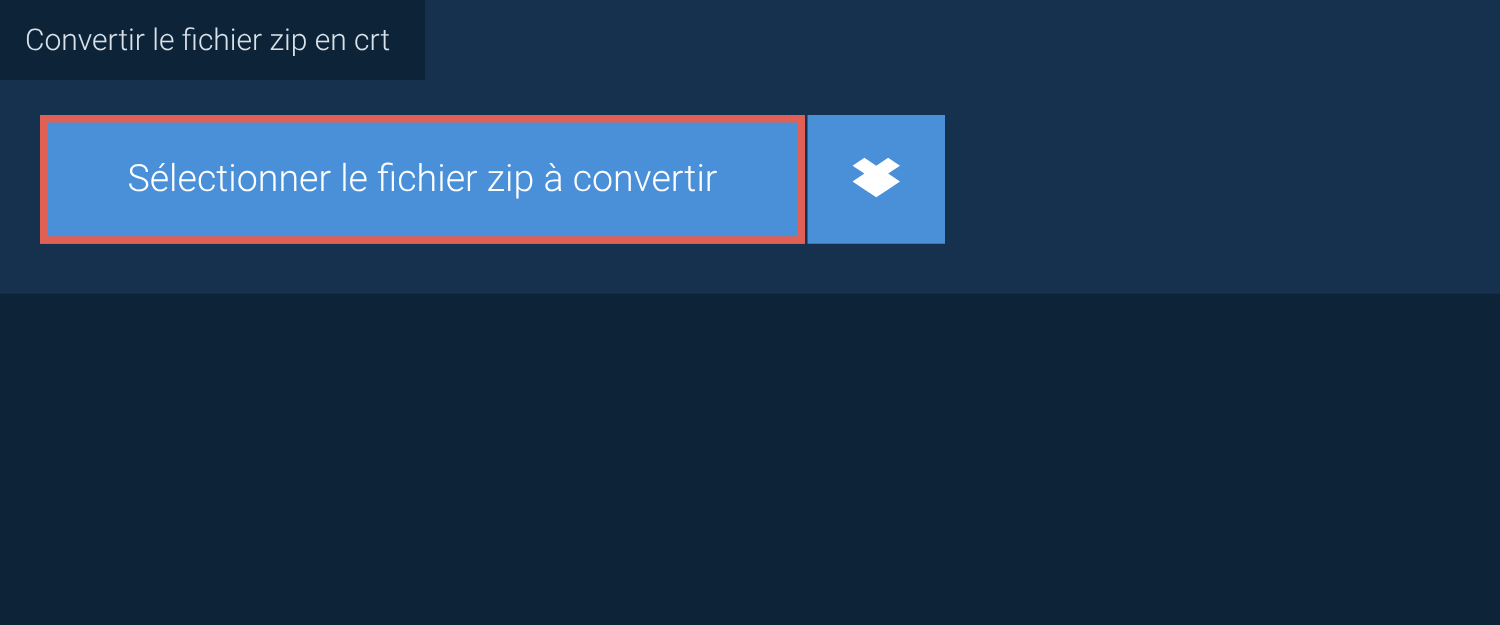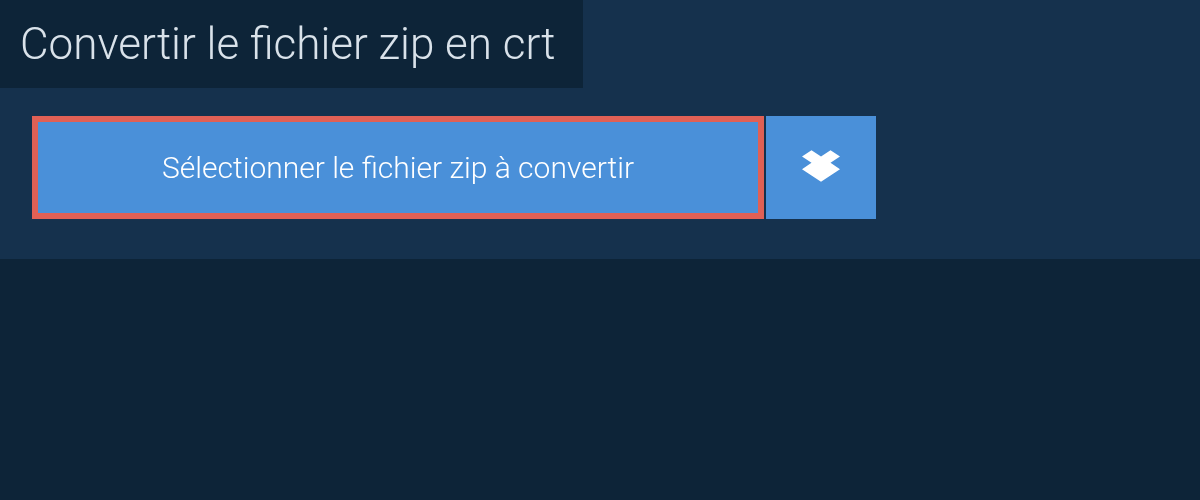--- a/index.html
+++ b/index.html
@@ -17,27 +17,27 @@
     .panel {
       background: #15314d;
       margin: 0;
       padding-bottom: 40px;
     }
     .header-tab {
       display: inline-block;
       background: #0d2438;
       padding: 18px 28px 18px 20px;
       color: #d9e2ea;
-      font-size: 44px;
+      font-size: 24px;
       font-weight: 300;
     }
     .button-row {
       display: flex;
       margin: 28px 17px 0 32px;
-      width: 844px;
+      width: 724px;
     }
     .select-button {
       flex: 1;
       background: #4a90d9;
       color: #ffffff;
       border: 6px solid #e06055;
       padding: 28px 20px;
       font-size: 30px;
       font-weight: 300;
       text-align: center;

